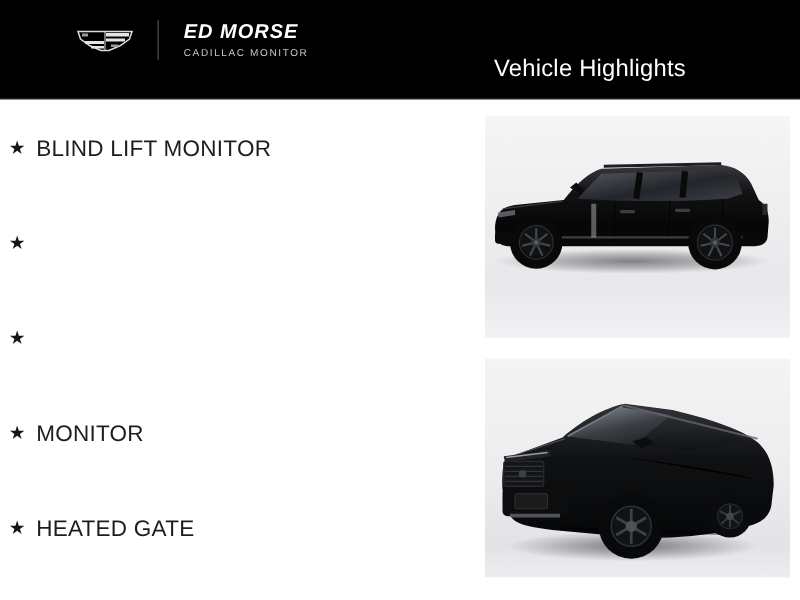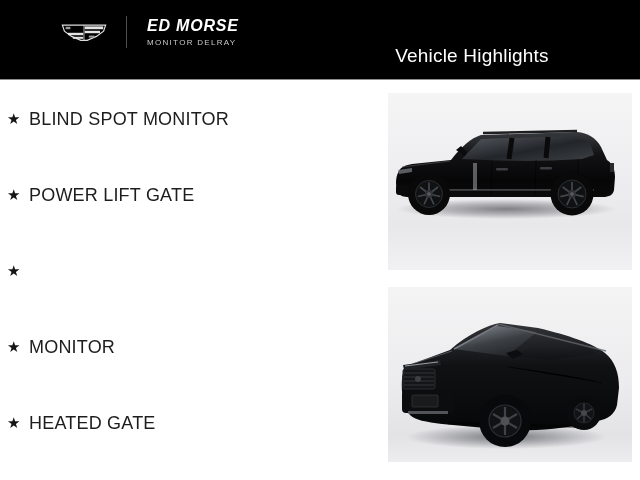--- a/index.html
+++ b/index.html
@@ -68,34 +68,33 @@
           <rect x="62" y="28" width="38" height="6" fill="#e4e4e4"></rect>
           <rect x="20" y="33" width="38" height="6" fill="#e4e4e4"></rect>
           <rect x="32" y="43" width="26" height="5" fill="#e4e4e4"></rect>
           <rect x="14" y="18" width="12" height="6" fill="#9a9a9a"></rect>
           <rect x="72" y="40" width="14" height="5" fill="#9a9a9a"></rect>
         </svg>
       </span>
       <span class="brand-divider"></span>
       <span class="brand-text">
         <span class="dealer-name">ED MORSE</span>
-        <span class="dealer-sub">MONITOR DELRAY</span>
+        <span class="dealer-sub">CADILLAC MONITOR</span>
       </span>
     </div>
     <div class="header-title">Vehicle Highlights</div>
   </div>
 
   <ul class="highlights">
     <li class="hl">
       <span class="star">★</span>
-      <span class="hl-label">BLIND SPOT MONITOR</span>
-    </li>
-    <li class="hl">
-      <span class="star">★</span>
-      <span class="hl-label">POWER LIFT GATE</span>
+      <span class="hl-label">BLIND LIFT MONITOR</span>
+    </li>
+    <li class="hl">
+      <span class="star">★</span>
     </li>
     <li class="hl">
       <span class="star">★</span>
     </li>
     <li class="hl">
       <span class="star">★</span>
       <span class="hl-label">MONITOR</span>
     </li>
     <li class="hl">
       <span class="star">★</span>

